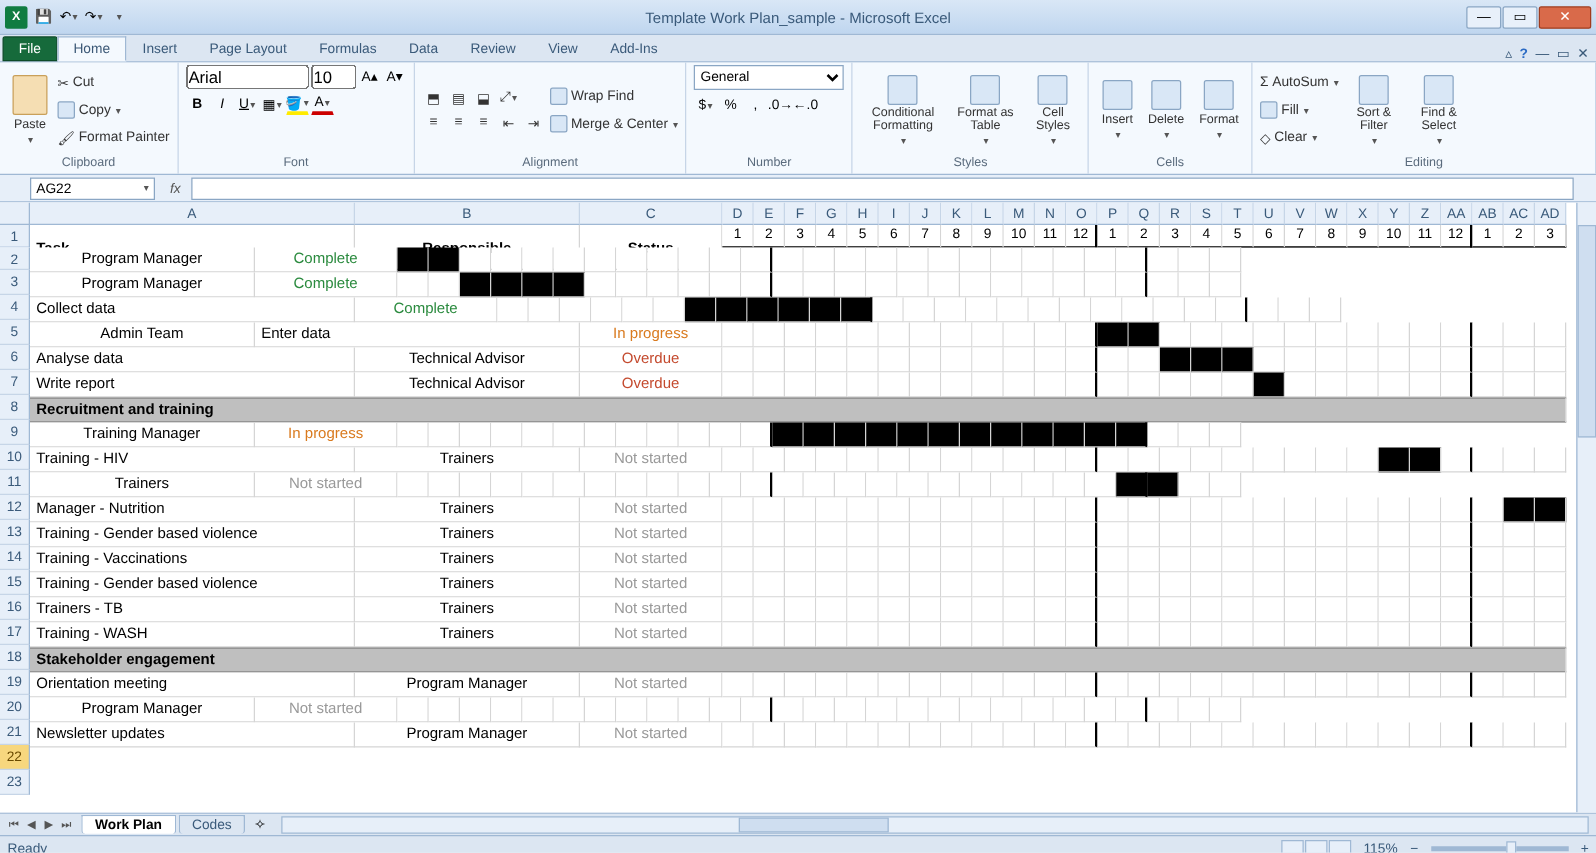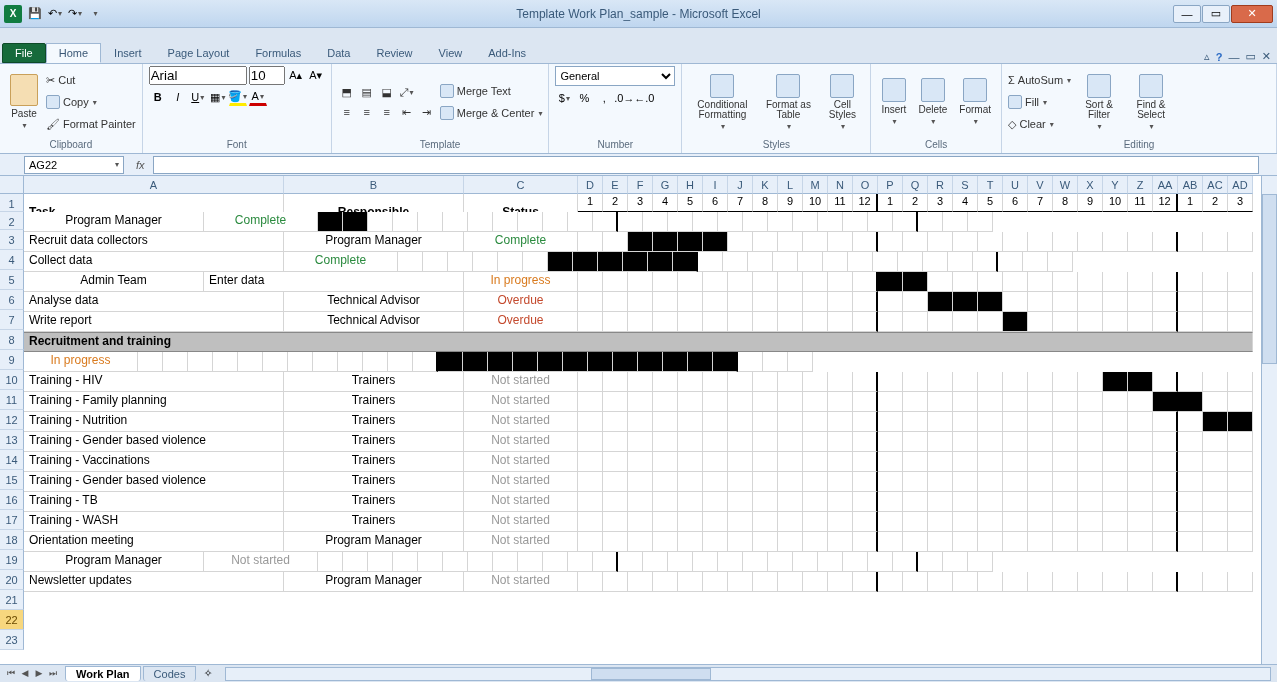--- a/index.html
+++ b/index.html
@@ -9,21 +9,21 @@
 .titlebar { height: 28px; background: linear-gradient(#d9e7f6,#bfd6ef); display: flex; align-items: center; padding: 0 4px; border-bottom: 1px solid #9fb8d4; }
 .titlebar .qat { display: flex; gap: 2px; align-items: center; }
 .titlebar .qat span { width: 18px; height: 18px; display: inline-flex; align-items: center; justify-content: center; font-size: 11px; }
 .titlebar .title { flex: 1; text-align: center; font-size: 12px; color: #3a5a7a; }
 .titlebar .winbtns { display: flex; gap: 1px; }
 .titlebar .winbtns div { width: 28px; height: 18px; display: flex; align-items: center; justify-content: center; font-size: 11px; border: 1px solid #8aa6c4; background: #e8f0fa; border-radius: 2px; }
 .titlebar .winbtns .close { background: #d96a4a; color: #fff; border-color: #a03c1e; width: 42px; }
 .excel-icon { width: 18px; height: 18px; background: #107c41; color: #fff; font-size: 10px; font-weight: bold; display: flex; align-items: center; justify-content: center; margin-right: 4px; border-radius: 2px; }
 
 
-.ribtabs { height: 36px; background: #dce6f2; display: flex; align-items: flex-end; padding-left: 2px; border-bottom: 1px solid #9fb8d4; }
+.ribtabs { height: 22px; background: #dce6f2; display: flex; align-items: flex-end; padding-left: 2px; border-bottom: 1px solid #9fb8d4; }
 .ribtabs .tab { padding: 3px 12px; font-size: 11px; color: #3a5a7a; border: 1px solid transparent; cursor: pointer; }
 .ribtabs .tab.file { background: #166a3b; color: #fff; border-radius: 2px 2px 0 0; border-color: #0d4a28; }
 .ribtabs .tab.active { background: #f4f9fe; border: 1px solid #9fb8d4; border-bottom-color: #f4f9fe; color: #3b5876; }
 .ribtabs .spacer { flex: 1; }
 .ribtabs .help { display: flex; gap: 6px; padding-right: 6px; align-items: center; }
 .ribtabs .help span { font-size: 11px; color: #3a5a7a; }
 
 
 .ribbon { height: 90px; background: #f4f9fe; border-bottom: 1px solid #9fb8d4; display: flex; }
 .group { border-right: 1px solid #c6d5e7; padding: 2px 6px; display: flex; flex-direction: column; justify-content: space-between; }
@@ -204,30 +204,30 @@
           <span>≡</span>
           <span>≡</span>
           <span>≡</span>
           <span>⇤</span>
           <span>⇥</span>
         </div>
       </div>
       <div class="btncol">
         <div class="row">
             <span class="ico sm"></span>
-            <span>Merge Text</span>
+            <span>Wrap Find</span>
           </div>
         <div class="row">
             <span class="ico sm"></span>
             <span>Merge &amp; Center</span>
             <span class="dd">▾</span>
           </div>
       </div>
     </div>
-    <div class="label">Template</div>
+    <div class="label">Alignment</div>
   </div>
 
   <div class="group">
     <div class="body" style="flex-direction:column;align-items:flex-start;gap:3px">
       <select style="width:120px"><option>General</option></select>
       <div class="btnrow">
         <span>$<small class="dd">▾</small></span>
         <span>%</span>
         <span>,</span>
         <span>.0→</span>
@@ -444,21 +444,20 @@
         <div class="cell " style="width: 25px; height: 20px;"></div>
         <div class="cell " style="width: 25px; height: 20px;"></div>
         <div class="cell " style="width: 25px; height: 20px;"></div>
         <div class="cell " style="width: 25px; height: 20px;"></div>
         <div class="cell yeardiv" style="width: 25px; height: 20px;"></div>
         <div class="cell " style="width: 25px; height: 20px;"></div>
         <div class="cell " style="width: 25px; height: 20px;"></div>
         <div class="cell " style="width: 25px; height: 20px;"></div>
       </div>
       <div class="gridrow">
-        <div class="cell " style="width: 260px; height: 20px;">Recruit data collectors</div>
         <div class="cell center" style="width: 180px; height: 20px;">Program Manager</div>
         <div class="cell center status-complete" style="width: 114px; height: 20px;">Complete</div>
         <div class="cell " style="width: 25px; height: 20px;"></div>
         <div class="cell " style="width: 25px; height: 20px;"></div>
         <div class="cell black" style="width: 25px; height: 20px;"></div>
         <div class="cell black" style="width: 25px; height: 20px;"></div>
         <div class="cell black" style="width: 25px; height: 20px;"></div>
         <div class="cell black" style="width: 25px; height: 20px;"></div>
         <div class="cell " style="width: 25px; height: 20px;"></div>
         <div class="cell " style="width: 25px; height: 20px;"></div>
@@ -606,20 +605,21 @@
         <div class="cell " style="width: 25px; height: 20px;"></div>
         <div class="cell yeardiv" style="width: 25px; height: 20px;"></div>
         <div class="cell " style="width: 25px; height: 20px;"></div>
         <div class="cell " style="width: 25px; height: 20px;"></div>
         <div class="cell " style="width: 25px; height: 20px;"></div>
       </div>
       <div class="gridrow">
         <div class="cell section" style="width: 1229px; height: 20px;">Recruitment and training</div>
       </div>
       <div class="gridrow">
+        <div class="cell center" style="width: 180px; height: 20px;">Training Manager</div>
         <div class="cell center status-inprogress" style="width: 114px; height: 20px;">In progress</div>
         <div class="cell " style="width: 25px; height: 20px;"></div>
         <div class="cell " style="width: 25px; height: 20px;"></div>
         <div class="cell " style="width: 25px; height: 20px;"></div>
         <div class="cell " style="width: 25px; height: 20px;"></div>
         <div class="cell " style="width: 25px; height: 20px;"></div>
         <div class="cell " style="width: 25px; height: 20px;"></div>
         <div class="cell " style="width: 25px; height: 20px;"></div>
         <div class="cell " style="width: 25px; height: 20px;"></div>
         <div class="cell " style="width: 25px; height: 20px;"></div>
@@ -668,21 +668,20 @@
         <div class="cell " style="width: 25px; height: 20px;"></div>
         <div class="cell " style="width: 25px; height: 20px;"></div>
         <div class="cell black" style="width: 25px; height: 20px;"></div>
         <div class="cell black" style="width: 25px; height: 20px;"></div>
         <div class="cell yeardiv" style="width: 25px; height: 20px;"></div>
         <div class="cell " style="width: 25px; height: 20px;"></div>
         <div class="cell " style="width: 25px; height: 20px;"></div>
         <div class="cell " style="width: 25px; height: 20px;"></div>
       </div>
       <div class="gridrow">
-        <div class="cell " style="width: 260px; height: 20px;">Training - Family planning</div>
         <div class="cell center" style="width: 180px; height: 20px;">Trainers</div>
         <div class="cell center status-notstarted" style="width: 114px; height: 20px;">Not started</div>
         <div class="cell " style="width: 25px; height: 20px;"></div>
         <div class="cell " style="width: 25px; height: 20px;"></div>
         <div class="cell " style="width: 25px; height: 20px;"></div>
         <div class="cell " style="width: 25px; height: 20px;"></div>
         <div class="cell " style="width: 25px; height: 20px;"></div>
         <div class="cell " style="width: 25px; height: 20px;"></div>
         <div class="cell " style="width: 25px; height: 20px;"></div>
         <div class="cell " style="width: 25px; height: 20px;"></div>
@@ -700,21 +699,21 @@
         <div class="cell " style="width: 25px; height: 20px;"></div>
         <div class="cell " style="width: 25px; height: 20px;"></div>
         <div class="cell " style="width: 25px; height: 20px;"></div>
         <div class="cell " style="width: 25px; height: 20px;"></div>
         <div class="cell black yeardiv" style="width: 25px; height: 20px;"></div>
         <div class="cell black" style="width: 25px; height: 20px;"></div>
         <div class="cell " style="width: 25px; height: 20px;"></div>
         <div class="cell " style="width: 25px; height: 20px;"></div>
       </div>
       <div class="gridrow">
-        <div class="cell " style="width: 260px; height: 20px;">Training - Nutrition</div>
+        <div class="cell " style="width: 260px; height: 20px;">Manager - Nutrition</div>
         <div class="cell center" style="width: 180px; height: 20px;">Trainers</div>
         <div class="cell center status-notstarted" style="width: 114px; height: 20px;">Not started</div>
         <div class="cell " style="width: 25px; height: 20px;"></div>
         <div class="cell " style="width: 25px; height: 20px;"></div>
         <div class="cell " style="width: 25px; height: 20px;"></div>
         <div class="cell " style="width: 25px; height: 20px;"></div>
         <div class="cell " style="width: 25px; height: 20px;"></div>
         <div class="cell " style="width: 25px; height: 20px;"></div>
         <div class="cell " style="width: 25px; height: 20px;"></div>
         <div class="cell " style="width: 25px; height: 20px;"></div>
@@ -828,21 +827,21 @@
         <div class="cell " style="width: 25px; height: 20px;"></div>
         <div class="cell " style="width: 25px; height: 20px;"></div>
         <div class="cell " style="width: 25px; height: 20px;"></div>
         <div class="cell " style="width: 25px; height: 20px;"></div>
         <div class="cell yeardiv" style="width: 25px; height: 20px;"></div>
         <div class="cell " style="width: 25px; height: 20px;"></div>
         <div class="cell " style="width: 25px; height: 20px;"></div>
         <div class="cell " style="width: 25px; height: 20px;"></div>
       </div>
       <div class="gridrow">
-        <div class="cell " style="width: 260px; height: 20px;">Training - TB</div>
+        <div class="cell " style="width: 260px; height: 20px;">Trainers - TB</div>
         <div class="cell center" style="width: 180px; height: 20px;">Trainers</div>
         <div class="cell center status-notstarted" style="width: 114px; height: 20px;">Not started</div>
         <div class="cell " style="width: 25px; height: 20px;"></div>
         <div class="cell " style="width: 25px; height: 20px;"></div>
         <div class="cell " style="width: 25px; height: 20px;"></div>
         <div class="cell " style="width: 25px; height: 20px;"></div>
         <div class="cell " style="width: 25px; height: 20px;"></div>
         <div class="cell " style="width: 25px; height: 20px;"></div>
         <div class="cell " style="width: 25px; height: 20px;"></div>
         <div class="cell " style="width: 25px; height: 20px;"></div>
@@ -890,20 +889,23 @@
         <div class="cell " style="width: 25px; height: 20px;"></div>
         <div class="cell " style="width: 25px; height: 20px;"></div>
         <div class="cell " style="width: 25px; height: 20px;"></div>
         <div class="cell " style="width: 25px; height: 20px;"></div>
         <div class="cell " style="width: 25px; height: 20px;"></div>
         <div class="cell " style="width: 25px; height: 20px;"></div>
         <div class="cell yeardiv" style="width: 25px; height: 20px;"></div>
         <div class="cell " style="width: 25px; height: 20px;"></div>
         <div class="cell " style="width: 25px; height: 20px;"></div>
         <div class="cell " style="width: 25px; height: 20px;"></div>
+      </div>
+      <div class="gridrow">
+        <div class="cell section" style="width: 1229px; height: 20px;">Stakeholder engagement</div>
       </div>
       <div class="gridrow">
         <div class="cell " style="width: 260px; height: 20px;">Orientation meeting</div>
         <div class="cell center" style="width: 180px; height: 20px;">Program Manager</div>
         <div class="cell center status-notstarted" style="width: 114px; height: 20px;">Not started</div>
         <div class="cell " style="width: 25px; height: 20px;"></div>
         <div class="cell " style="width: 25px; height: 20px;"></div>
         <div class="cell " style="width: 25px; height: 20px;"></div>
         <div class="cell " style="width: 25px; height: 20px;"></div>
         <div class="cell " style="width: 25px; height: 20px;"></div>

